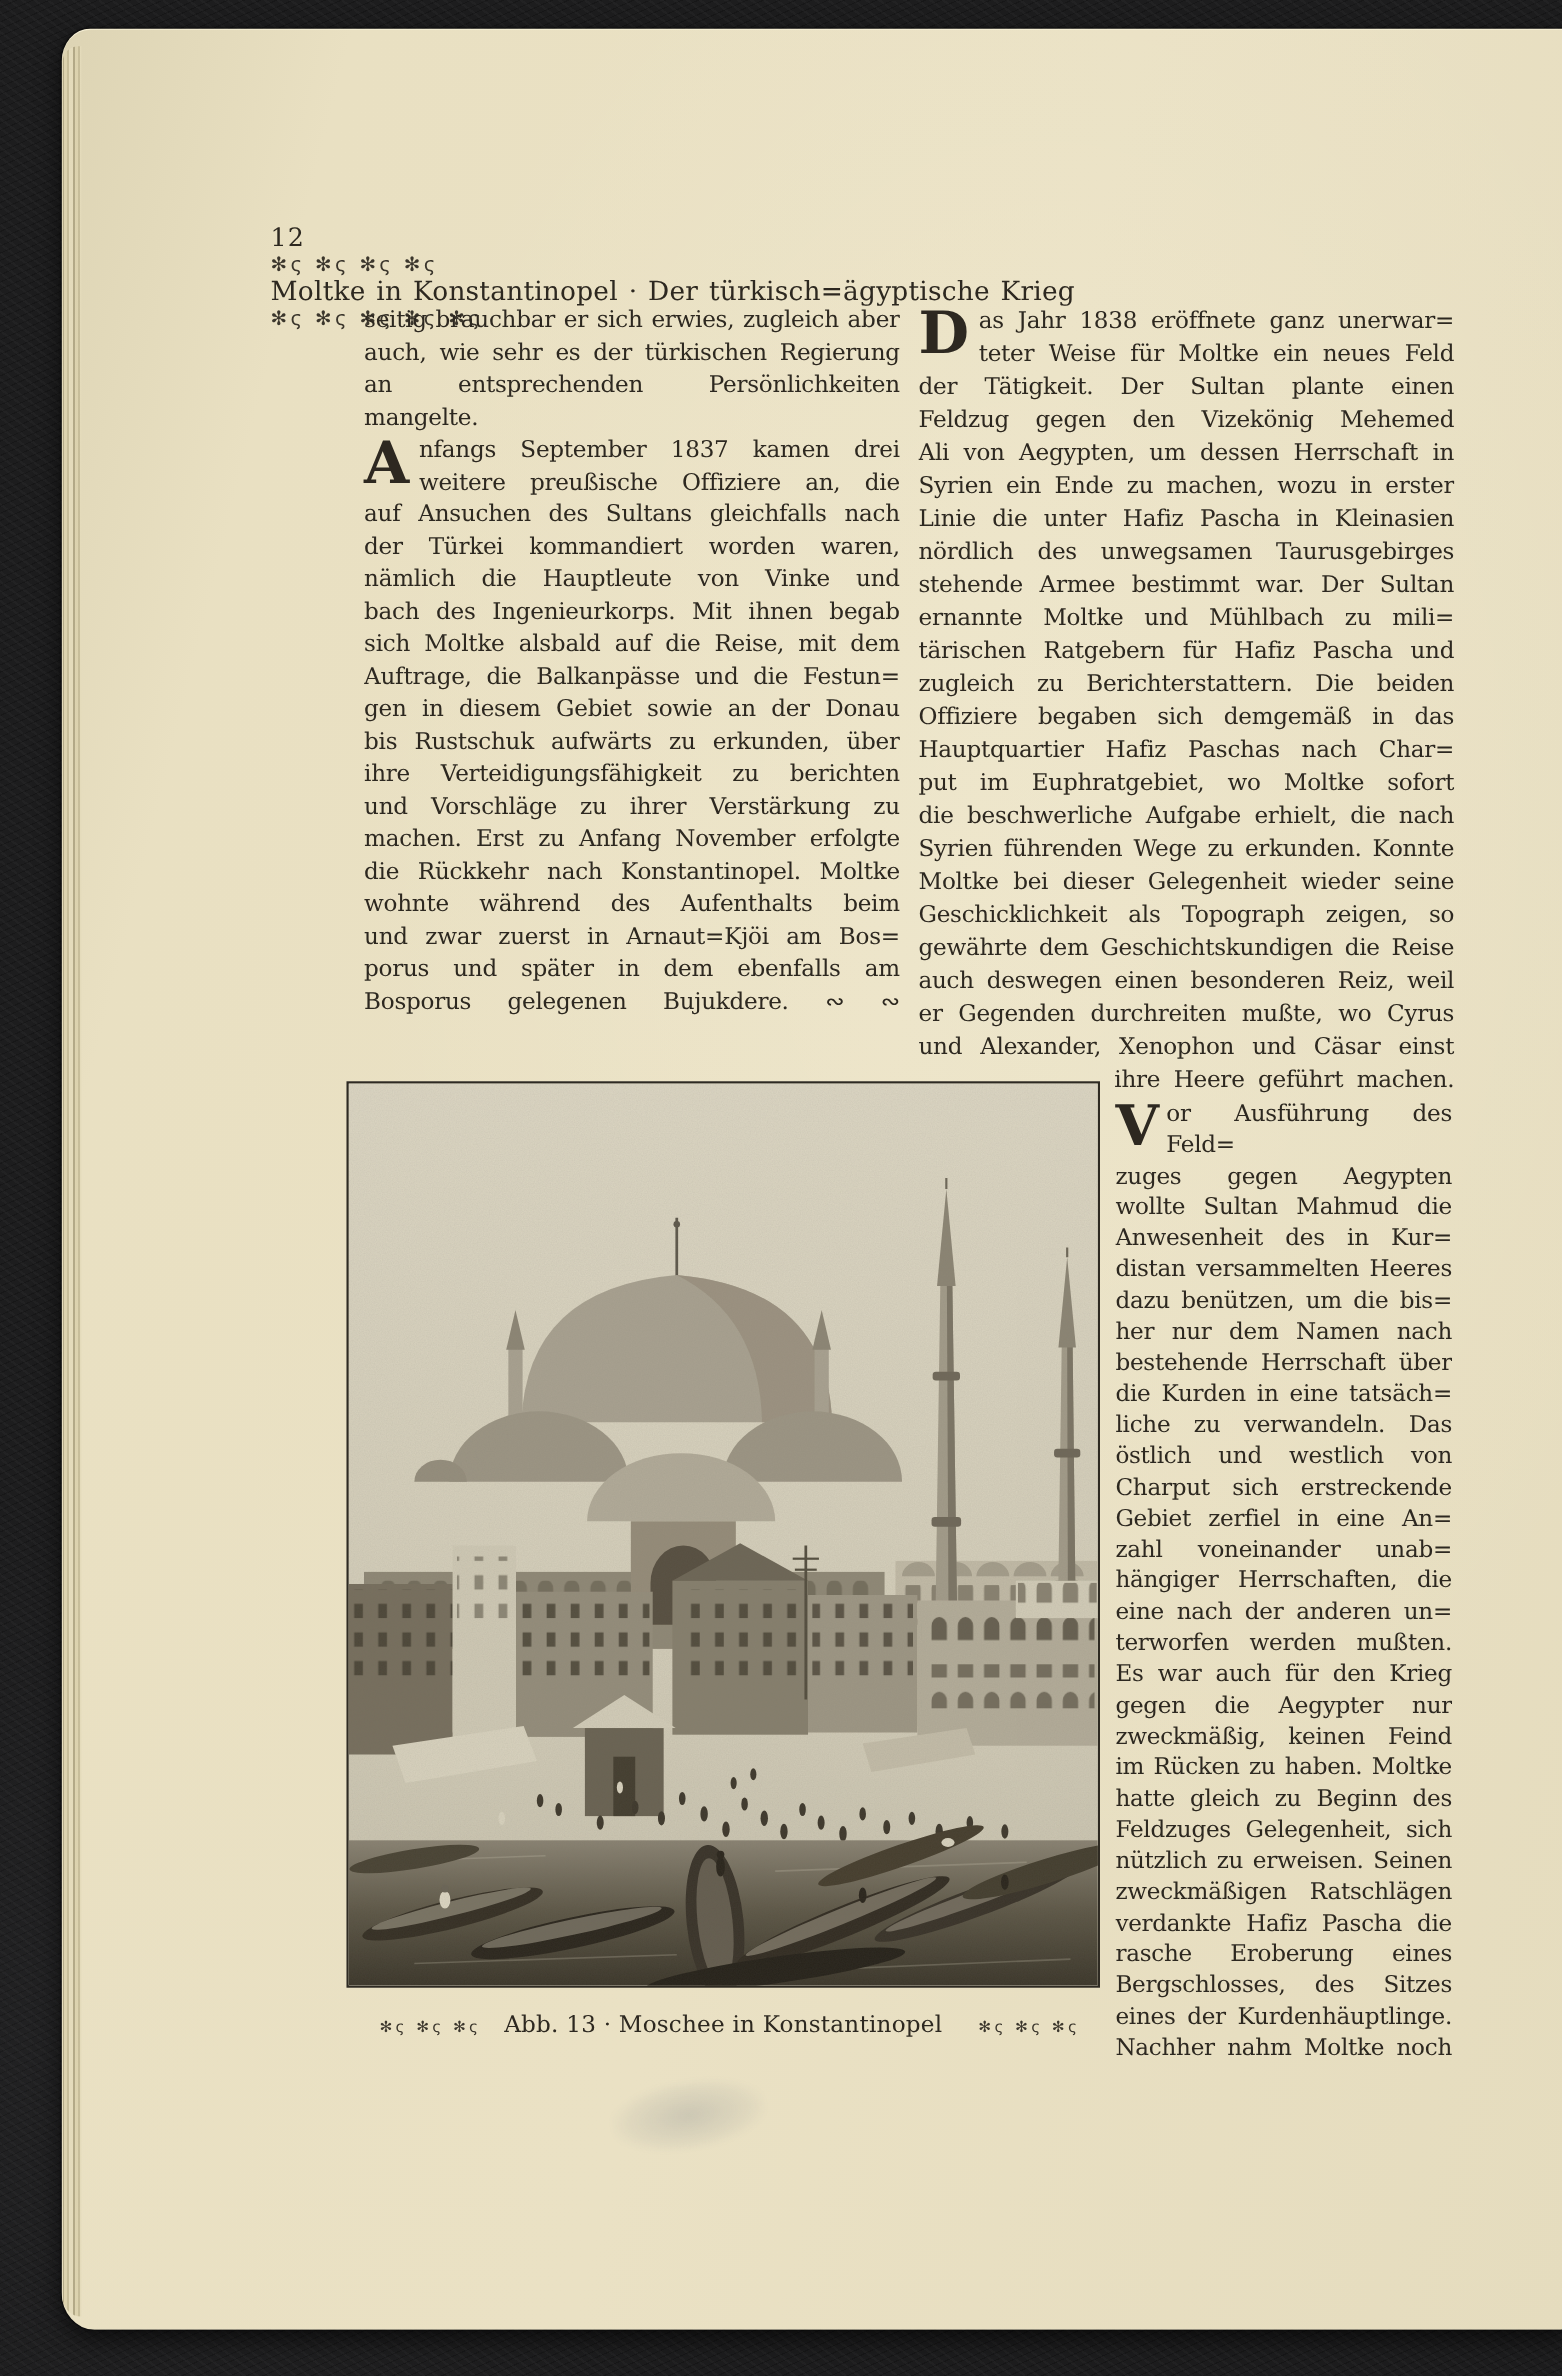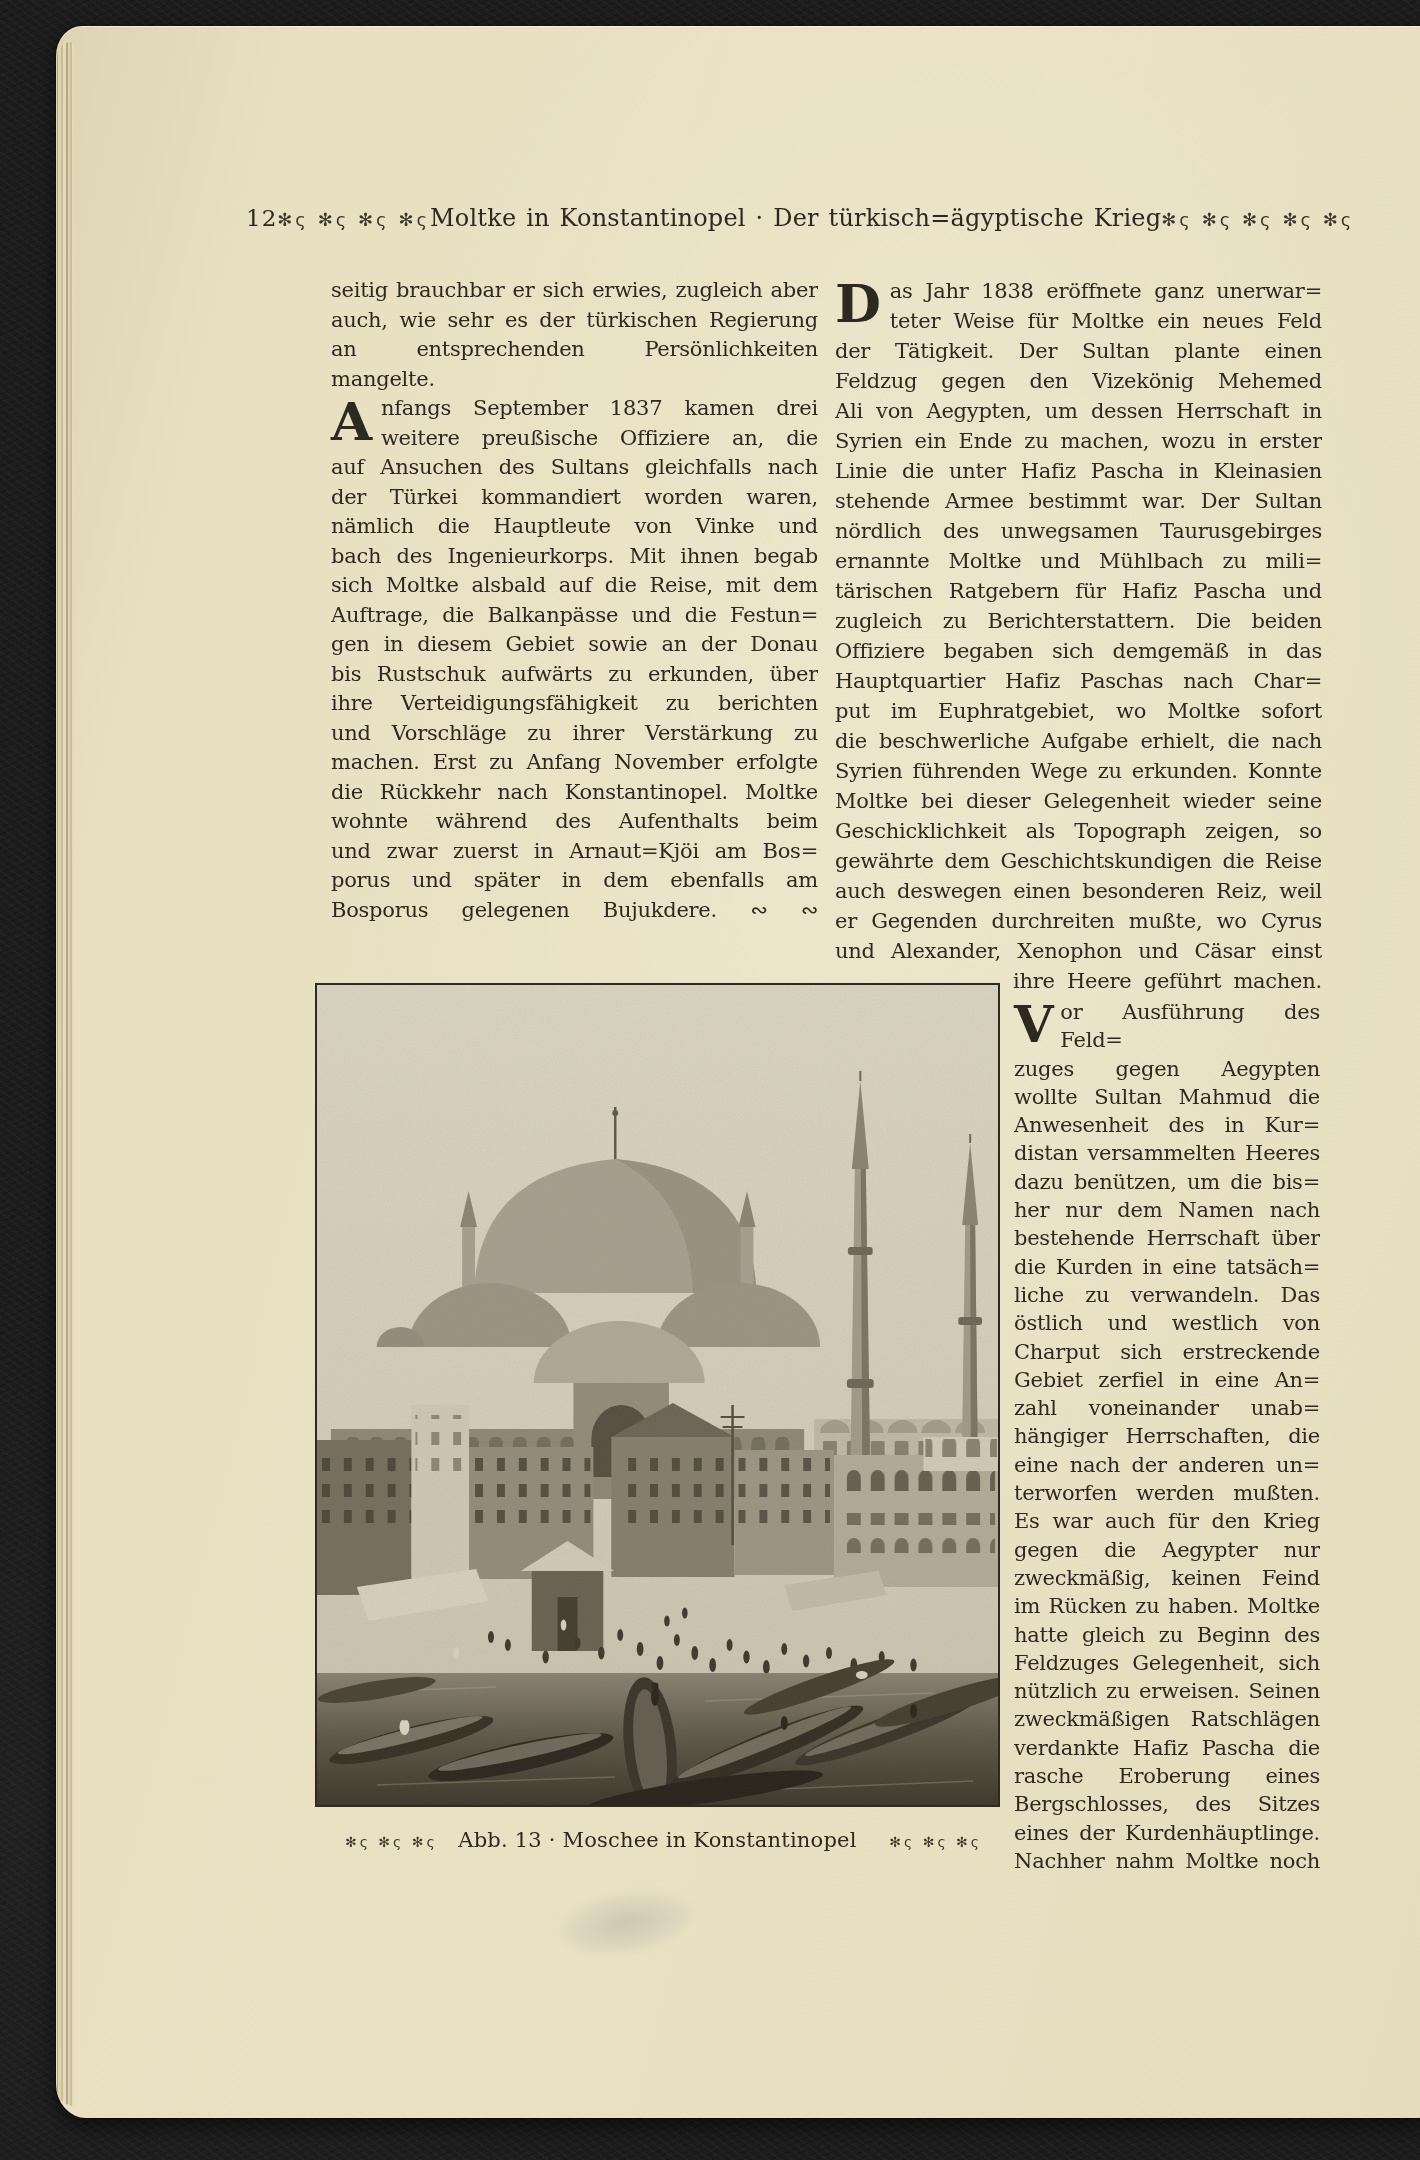--- a/index.html
+++ b/index.html
@@ -33,21 +33,21 @@
     position:absolute;left:1px;top:16px;bottom:12px;width:17px;
     border-radius:22px 0 0 26px;
     background:repeating-linear-gradient(90deg,
       #b0a684 0 1.5px,#dcd2ae 1.5px 4px,#c6bc98 4px 6px,#e4dbbb 6px 9.5px);
     opacity:.95;
   }
   
   .header{
     position:absolute;left:190px;top:178px;width:1108px;height:34px;
     display:flex;align-items:baseline;justify-content:space-between;
-    color:#2d2820;white-space:nowrap;
+    color:#2d2820;white-space:nowrap;flex-direction:column;
   }
   .pagenum{font-size:23px;letter-spacing:1px;}
   .h-title{font-size:24px;letter-spacing:.2px;word-spacing:2px;}
   .orn{font-family:"DejaVu Sans","DejaVu Serif",sans-serif;font-size:18px;letter-spacing:3px;opacity:.92;}
   
   .col{position:absolute;color:#2d2820;font-size:21px;letter-spacing:-0.25px;}
   .col .tl{text-align:justify;text-align-last:justify;overflow:hidden;white-space:nowrap0;}
   .col-left{left:275px;top:250px;width:487px;line-height:29.5px;}
   .col-right{left:779px;top:250px;width:487px;line-height:30px;}
   .col-narrow{left:958px;top:972px;width:306px;line-height:28.3px;}
@@ -123,22 +123,22 @@
   <div class="col col-right">
     <div class="para">
         <span class="dropcap">D</span>
         <div class="tl">as Jahr 1838 eröffnete ganz unerwar=</div>
         <div class="tl">teter Weise für Moltke ein neues Feld</div>
         <div class="tl">der Tätigkeit.  Der Sultan plante einen</div>
         <div class="tl">Feldzug gegen den Vizekönig Mehemed</div>
         <div class="tl">Ali von Aegypten, um dessen Herrschaft in</div>
         <div class="tl">Syrien ein Ende zu machen, wozu in erster</div>
         <div class="tl">Linie die unter Hafiz Pascha in Kleinasien</div>
+        <div class="tl">nördlich des unwegsamen Taurusgebirges</div>
         <div class="tl">stehende Armee bestimmt war. Der Sultan</div>
-        <div class="tl">nördlich des unwegsamen Taurusgebirges</div>
         <div class="tl">ernannte Moltke und Mühlbach zu mili=</div>
         <div class="tl">tärischen Ratgebern für Hafiz Pascha und</div>
         <div class="tl">zugleich zu Berichterstattern.  Die beiden</div>
         <div class="tl">Offiziere begaben sich demgemäß in das</div>
         <div class="tl">Hauptquartier Hafiz Paschas  nach Char=</div>
         <div class="tl">put im Euphratgebiet, wo Moltke sofort</div>
         <div class="tl">die beschwerliche Aufgabe erhielt, die nach</div>
         <div class="tl">Syrien führenden Wege zu erkunden. Konnte</div>
         <div class="tl">Moltke bei dieser Gelegenheit wieder seine</div>
         <div class="tl">Geschicklichkeit als Topograph zeigen, so</div>

